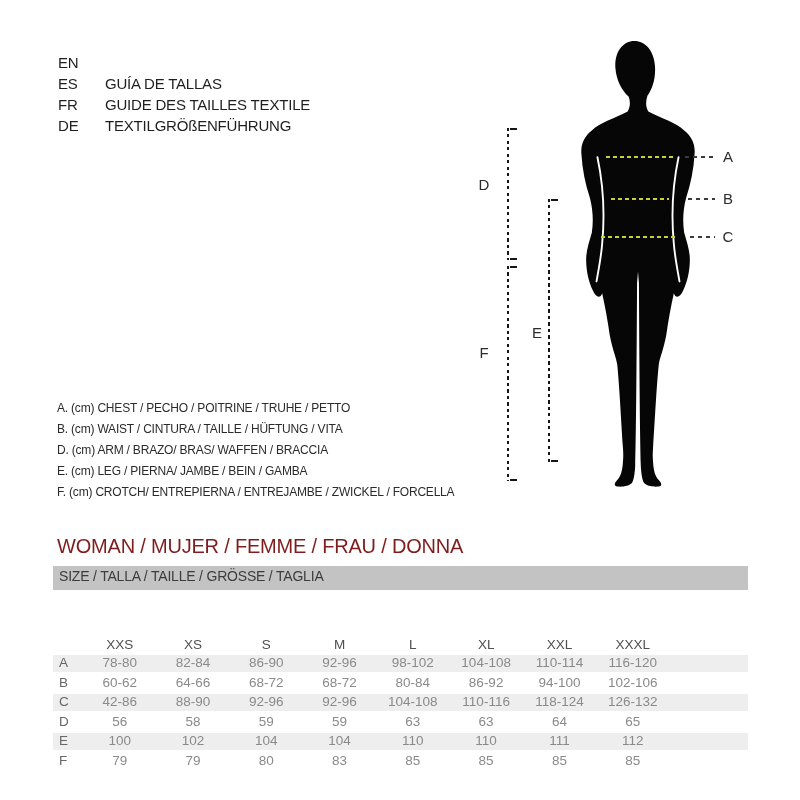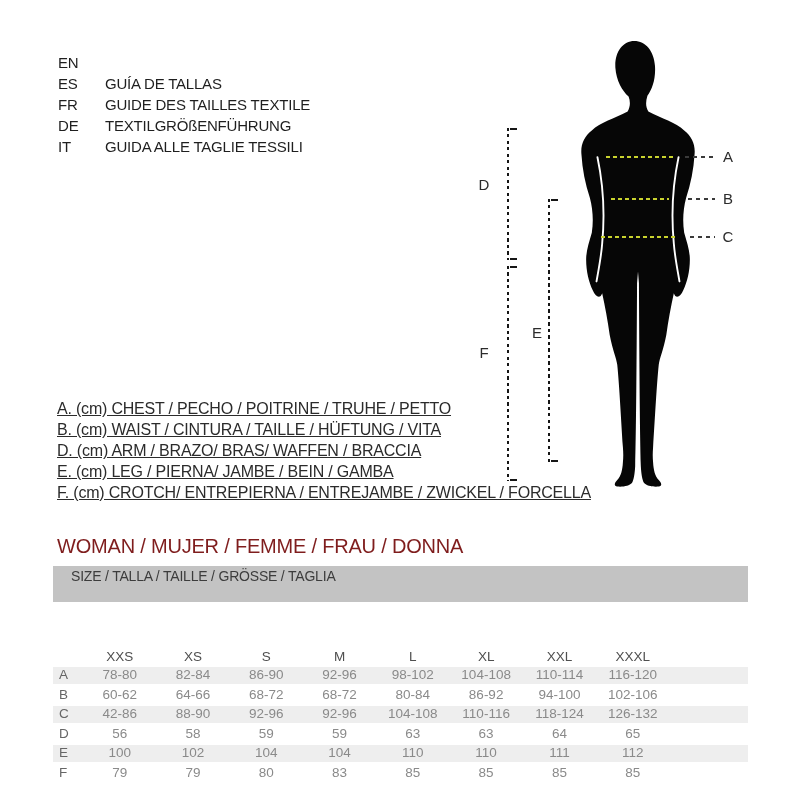--- a/index.html
+++ b/index.html
@@ -19,30 +19,30 @@
   .dash-h-dark{position:absolute;height:2px;
      background:repeating-linear-gradient(90deg,#3a3a3a 0 4px,transparent 4px 8px);}
   .vline{position:absolute;width:2px;
      background:repeating-linear-gradient(180deg,#161616 0 3px,transparent 3px 6.5px);}
   .tick{position:absolute;width:7px;height:2px;background:#161616;}
   .mlabel{position:absolute;width:16px;text-align:center;font-size:15px;color:#2c2c2c;
           line-height:16px;letter-spacing:0;}
 
   
   .legend-block{position:absolute;left:57px;top:398px;}
-  .legend-row{height:21px;line-height:21px;font-size:16px;letter-spacing:-0.2px;
-              color:#2b2b2b;white-space:nowrap;text-decoration:underline;}
+  .legend-row{height:21px;line-height:21px;font-size:12px;letter-spacing:-0.2px;
+              color:#2b2b2b;white-space:nowrap;}
 
   .gender-line{position:absolute;left:57px;top:535px;font-size:20px;letter-spacing:-0.2px;
                color:#7f1d1d;white-space:nowrap;}
 
   
   .size-table{position:absolute;left:53px;top:566px;width:695px;}
-  .table-header-bar{height:36px;line-height:20px;background:#c3c3c3;color:#3c3c3c;
-                    font-size:14px;letter-spacing:-0.2px;padding-left:18px;box-sizing:border-box;}
+  .table-header-bar{height:24px;line-height:20px;background:#c3c3c3;color:#3c3c3c;
+                    font-size:14px;letter-spacing:-0.2px;padding-left:6px;box-sizing:border-box;}
   .trow{display:grid;grid-template-columns:30px repeat(8,73.3px) 1fr;box-sizing:border-box;}
   .sizes-row{height:19px;line-height:19px;font-size:13.5px;color:#4f4f4f;margin-top:45px;}
   .data-row{height:19.4px;line-height:19.4px;font-size:13.5px;color:#8a8a8a;}
   .data-row.shaded{background:#eeeeee;border-top:1.5px solid #fff;border-bottom:1.5px solid #fff;
                    line-height:16.4px;}
   .cell{text-align:center;}
   .letter-cell{text-align:left;padding-left:6px;color:#666;}
 </style>
 </head>
 <body>
@@ -57,24 +57,20 @@
       <span>ES</span>
       <span>GUÍA DE TALLAS</span>
     </div>
     <div class="lang-row">
       <span>FR</span>
       <span>GUIDE DES TAILLES TEXTILE</span>
     </div>
     <div class="lang-row">
       <span>DE</span>
       <span>TEXTILGRÖßENFÜHRUNG</span>
-    </div>
-    <div class="lang-row">
-      <span>IT</span>
-      <span>GUIDA ALLE TAGLIE TESSILI</span>
     </div>
   </div>
 
   <svg class="figure-svg" viewBox="0 0 140 450" preserveAspectRatio="none">
     <path fill="#060606" d="
       M 66,1
       C 78,1 87,11 88,26
       C 89,39 85,50 80,56
       C 78,62 78,67 81,72
       C 95,79 110,83 119,91

